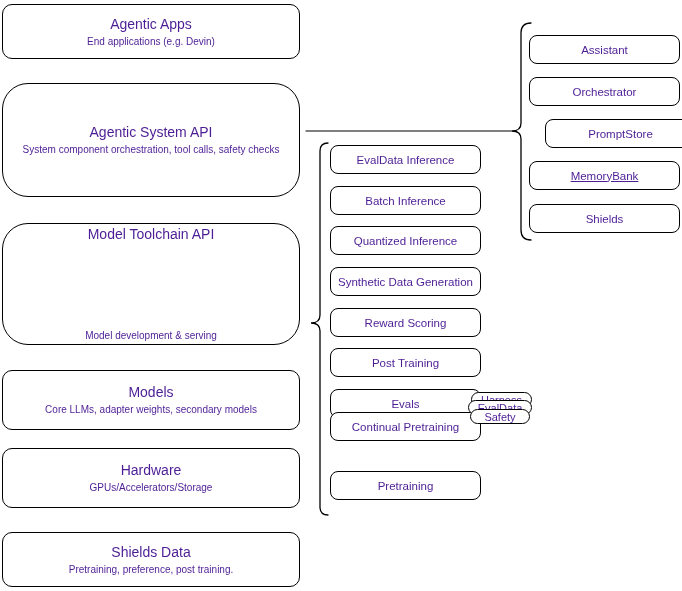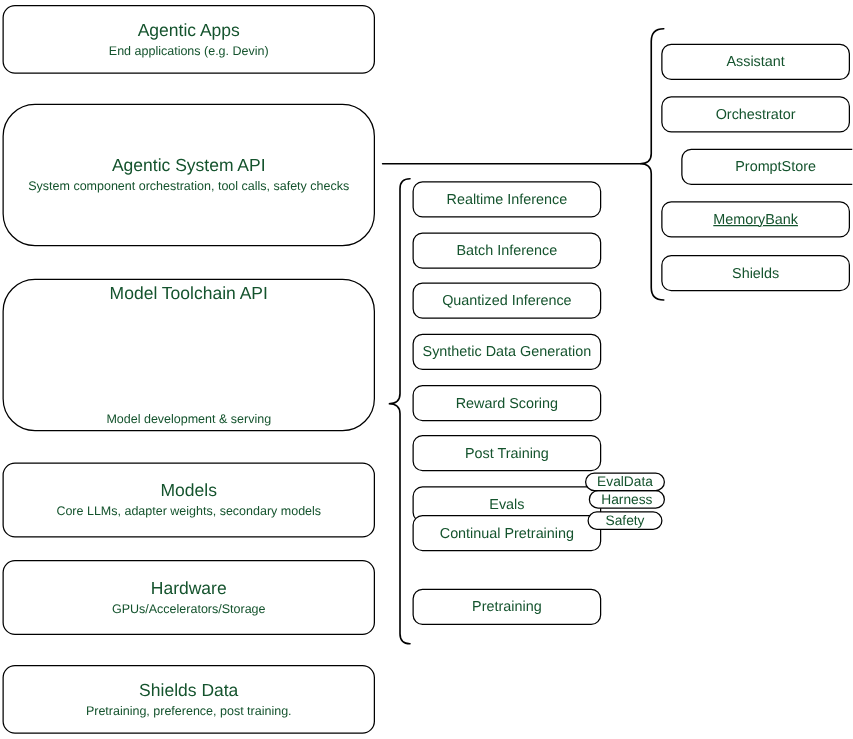--- a/index.html
+++ b/index.html
@@ -6,21 +6,21 @@
     margin: 0;
     padding: 0;
     background: #ffffff;
   }
   .canvas {
     position: relative;
     width: 682px;
     height: 591px;
     background: #ffffff;
     font-family: "Liberation Sans", "DejaVu Sans", sans-serif;
-    color: #14532d;
+    color: #4c1d95;
     overflow: hidden;
   }
   svg.overlay {
     position: absolute;
     left: 0; top: 0;
     width: 682px;
     height: 591px;
     z-index: 1;
   }
   .box {
@@ -117,21 +117,21 @@
   <div class="box lbox" style="top:448px;height:60px;">
     <div class="ltitle">Hardware</div>
     <div class="lsub">GPUs/Accelerators/Storage</div>
   </div>
   <div class="box lbox" style="top:532px;height:55px;">
     <div class="ltitle">Shields Data</div>
     <div class="lsub">Pretraining, preference, post training.</div>
   </div>
 
   <div class="box mbox" style="top:145px;">
-    <span>Realtime Inference</span>
+    <span>EvalData Inference</span>
   </div>
   <div class="box mbox" style="top:186px;">
     <span>Batch Inference</span>
   </div>
   <div class="box mbox" style="top:226px;">
     <span>Quantized Inference</span>
   </div>
   <div class="box mbox" style="top:267px;">
     <span>Synthetic Data Generation</span>
   </div>
@@ -147,21 +147,21 @@
   <div class="box mbox" style="top:412px;">
     <span>Continual Pretraining</span>
   </div>
   <div class="box mbox" style="top:471px;">
     <span>Pretraining</span>
   </div>
 
   <div class="tag" style="left:471px;top:392px;width:61px;">
     <span>Harness</span>
   </div>
-  <div class="tag" style="left:468px;top:378px;width:64px;text-align:center;">
+  <div class="tag" style="left:468px;top:400px;width:64px;text-align:center;">
     <span>EvalData</span>
   </div>
   <div class="tag" style="left:470px;top:409px;width:60px;">
     <span>Safety</span>
   </div>
 
   <div class="box rbox" style="top:35px;">
     <span>Assistant</span>
   </div>
   <div class="box rbox" style="top:77px;">

